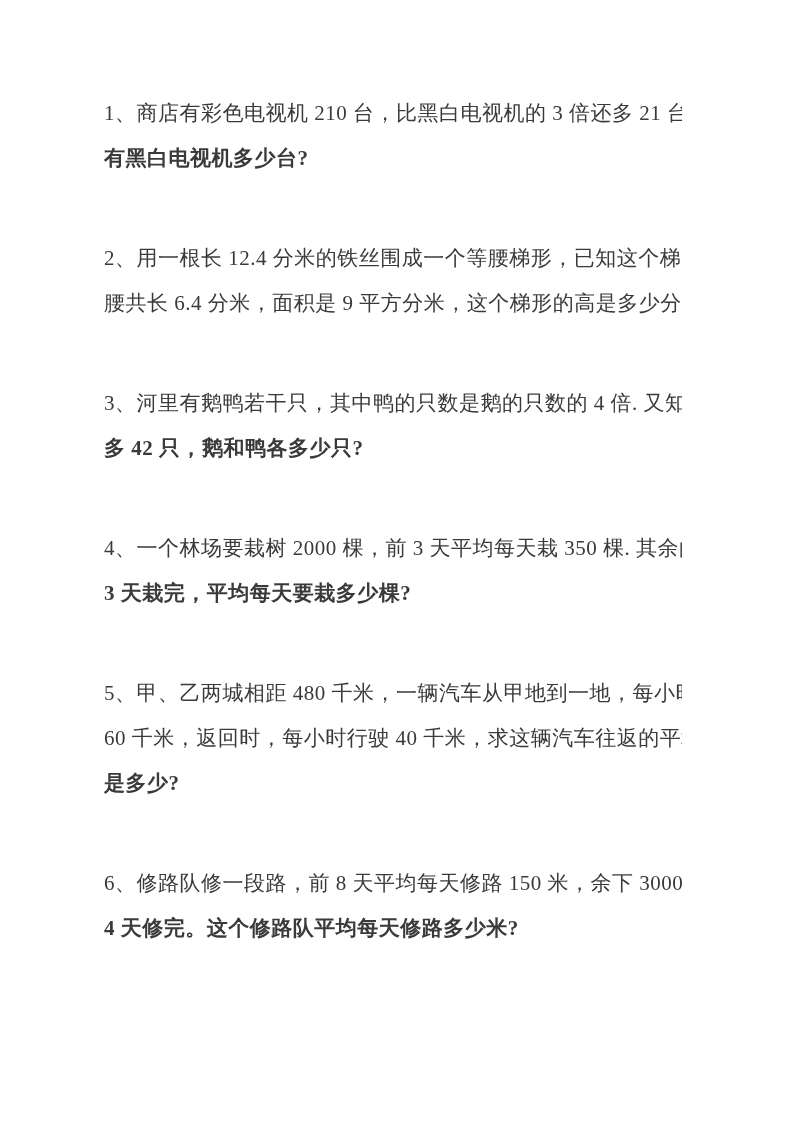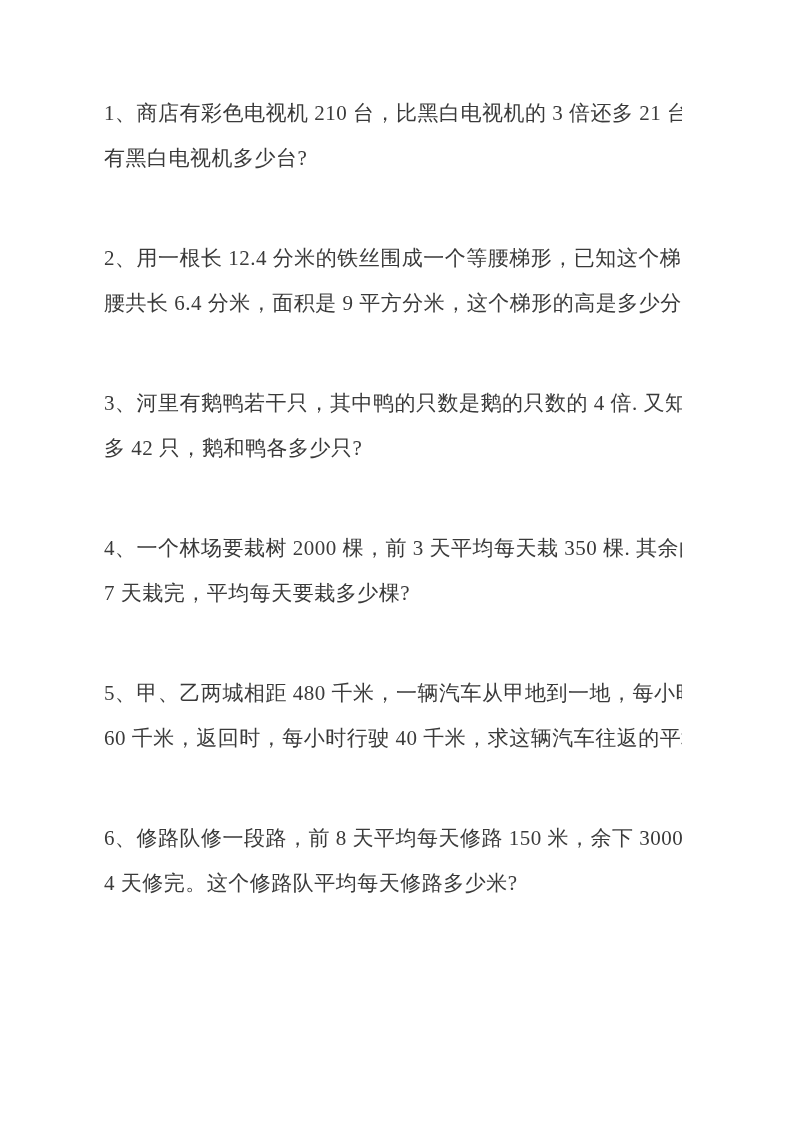--- a/index.html
+++ b/index.html
@@ -32,20 +32,21 @@
     color: #3a3a3a;
     letter-spacing: 0.5px;
     white-space: nowrap;
     overflow: hidden;
     text-align: justify;
     text-align-last: justify;
   }
   .line.line-last {
     text-align: right;
     text-align-last: left;
+    font-weight: bold;
   }
 </style>
 </head>
 <body>
 
 <div class="page">
 
   <div class="problem">
     <div class="line">1、商店有彩色电视机 210 台，比黑白电视机的 3 倍还多 21 台. 商店</div>
     <div class="line line-last">有黑白电视机多少台?</div>
@@ -56,26 +57,27 @@
     <div class="line">腰共长 6.4 分米，面积是 9 平方分米，这个梯形的高是多少分米?(用</div>
   </div>
 
   <div class="problem">
     <div class="line">3、河里有鹅鸭若干只，其中鸭的只数是鹅的只数的 4 倍. 又知鸭比鹅</div>
     <div class="line line-last">多 42 只，鹅和鸭各多少只?</div>
   </div>
 
   <div class="problem">
     <div class="line">4、一个林场要栽树 2000 棵，前 3 天平均每天栽 350 棵. 其余的要求</div>
-    <div class="line line-last">7 天栽完，平均每天要栽多少棵?</div>
+    <div class="line line-last">3 天栽完，平均每天要栽多少棵?</div>
   </div>
 
   <div class="problem">
     <div class="line">5、甲、乙两城相距 480 千米，一辆汽车从甲地到一地，每小时行驶</div>
     <div class="line">60 千米，返回时，每小时行驶 40 千米，求这辆汽车往返的平均速度</div>
+    <div class="line line-last">是多少?</div>
   </div>
 
   <div class="problem">
     <div class="line">6、修路队修一段路，前 8 天平均每天修路 150 米，余下 3000 米又用</div>
     <div class="line line-last">4 天修完。这个修路队平均每天修路多少米?</div>
   </div>
 
 </div>
 
 </body></html>

